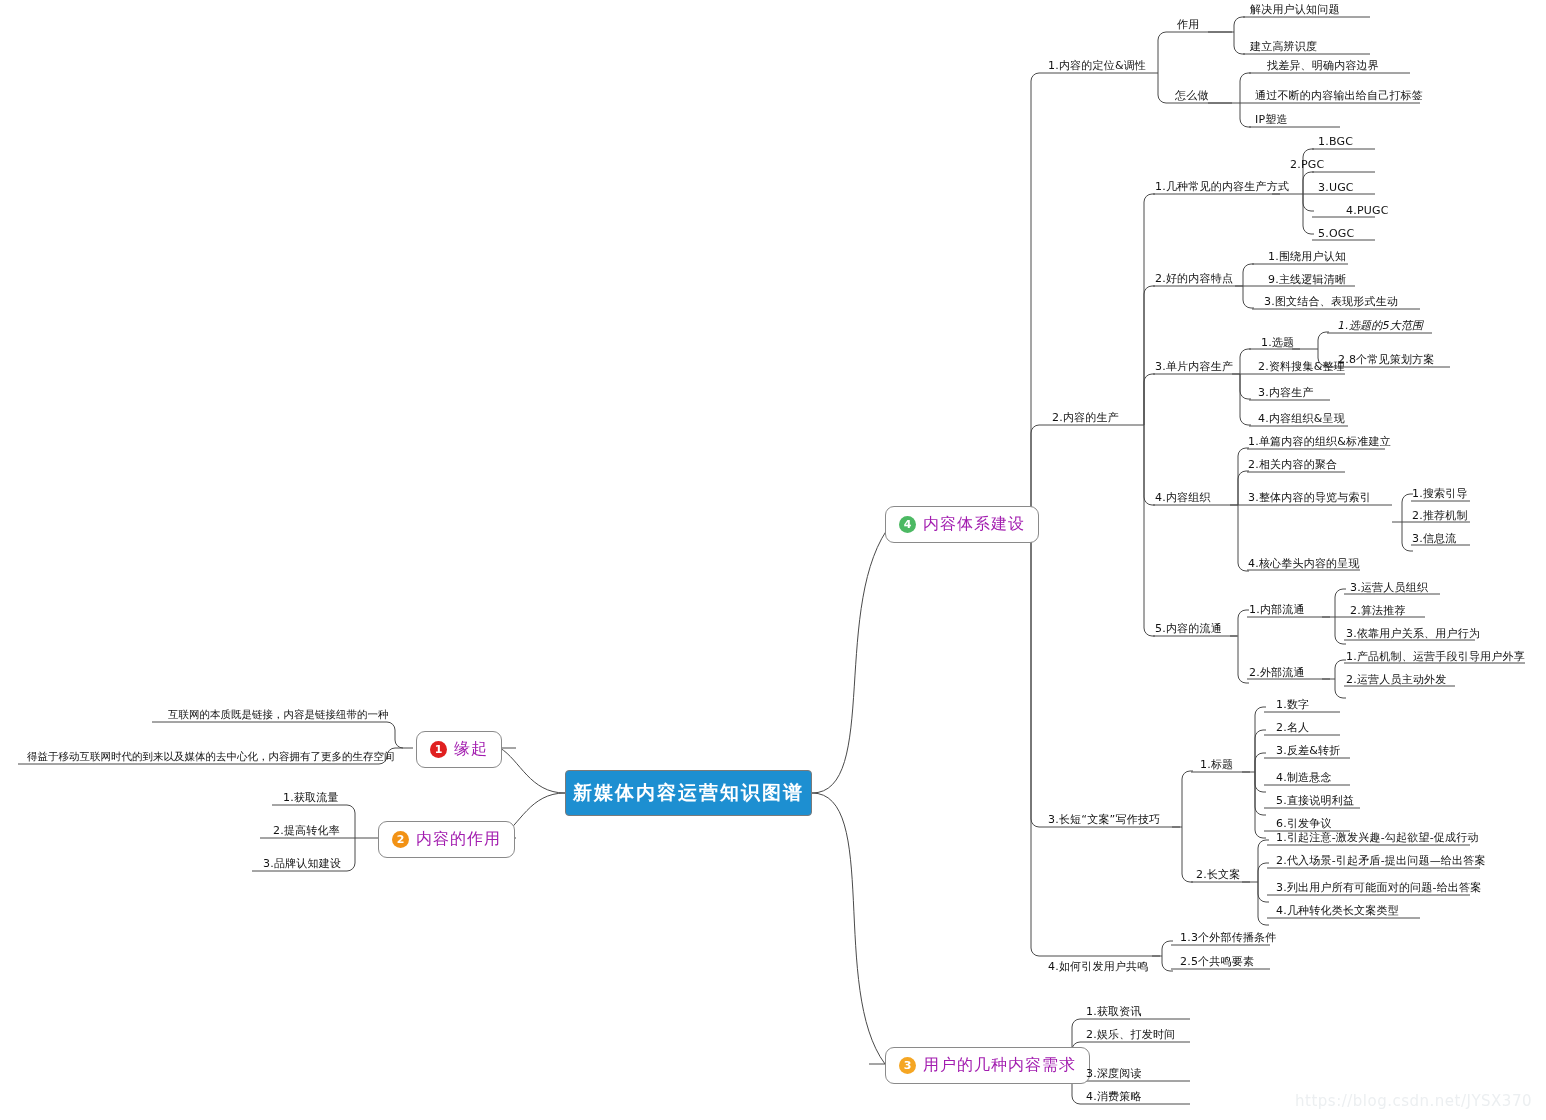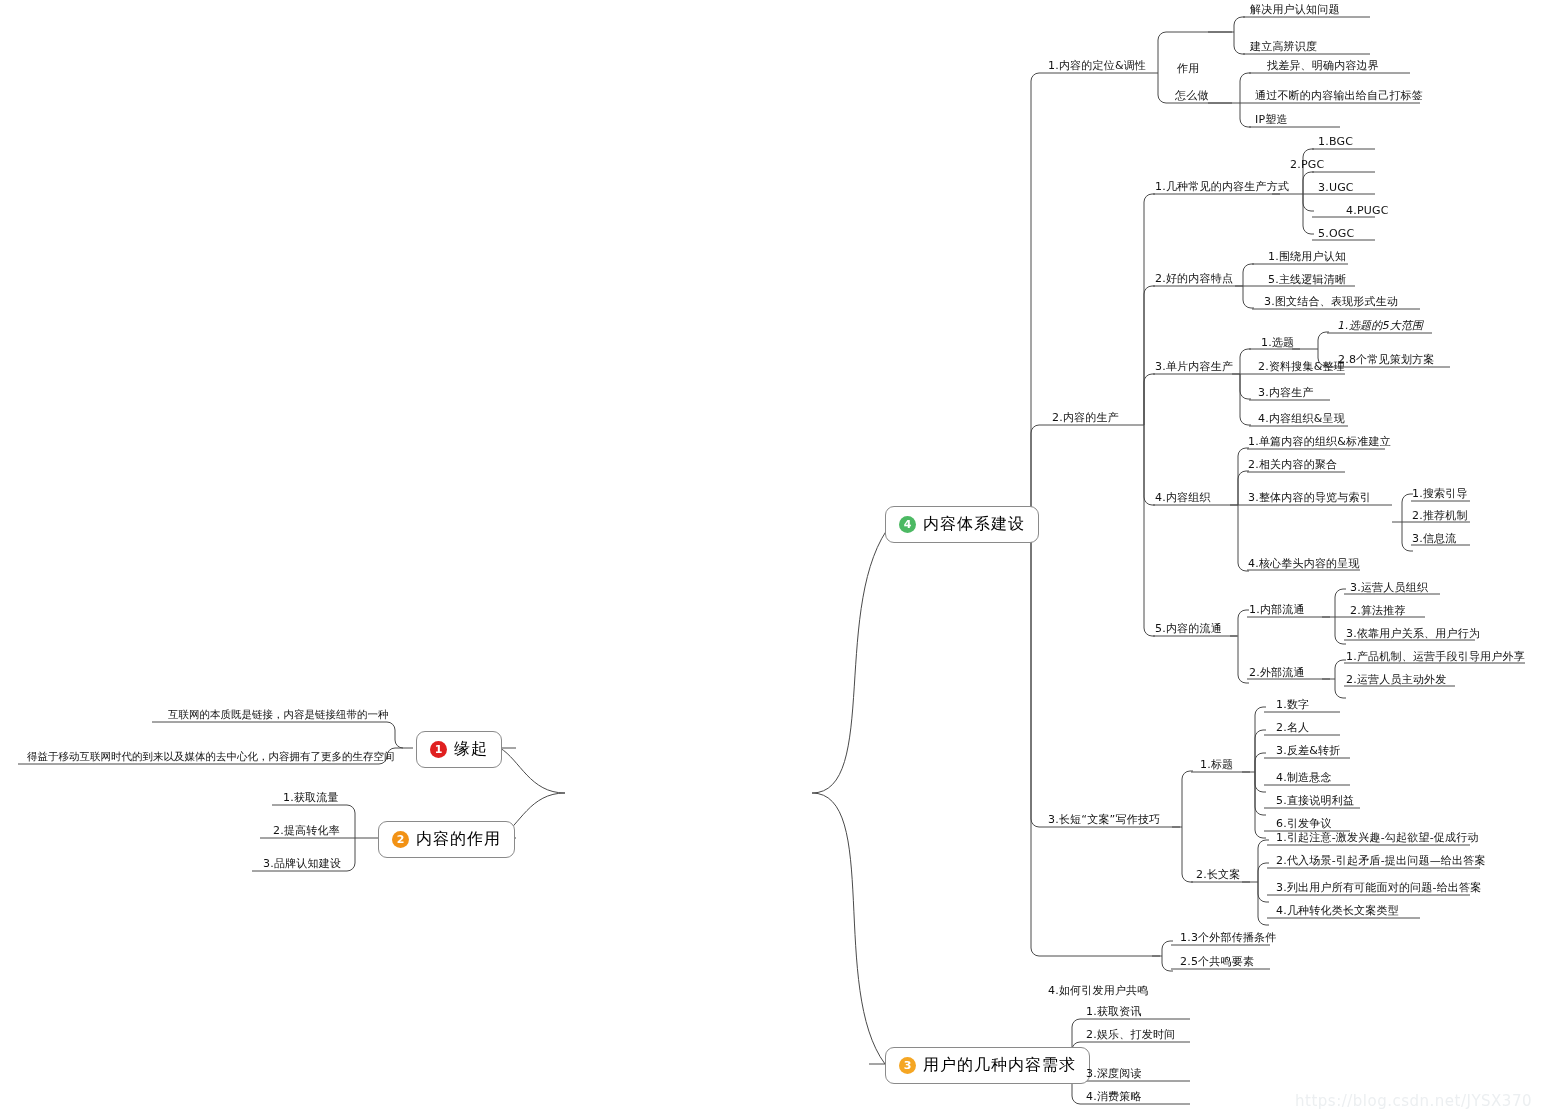--- a/index.html
+++ b/index.html
@@ -10,21 +10,21 @@
   svg.links path, svg.links line{fill:none;stroke:#4a4a4a;stroke-width:1;}
 
   
   .lbl{position:absolute;font-size:11px;color:#111;white-space:nowrap;
        line-height:13px;letter-spacing:.2px;}
 
   
   .node{position:absolute;border:1px solid #8a8a8a;border-radius:9px;background:#fff;
         display:flex;align-items:center;gap:7px;padding:7px 13px;white-space:nowrap;
         box-sizing:border-box;}
-  .node .txt{font-size:16px;color:#000000;letter-spacing:1px;}
+  .node .txt{font-size:16px;color:#a21caf;letter-spacing:1px;}
   .badge{width:17px;height:17px;border-radius:50%;display:inline-flex;
          align-items:center;justify-content:center;color:#fff;font-size:11px;
          font-weight:bold;flex:none;line-height:1;}
   .badge.red{background:#e02020;}
   .badge.orange{background:#f29215;}
   .badge.yellow{background:#f5a623;}
   .badge.green{background:#4cb963;}
 
   
   #central{position:absolute;background:#1d8fd1;border:1px solid #7a7a7a;border-radius:4px;
@@ -221,20 +221,21 @@
     <path d="M1258,882 v35 a8,8 0 0 0 8,8 h3"></path>
     <line x1="1267" y1="918" x2="1420" y2="918"></line>
 
     <line x1="1152" y1="956" x2="1162" y2="956"></line>
     <path d="M1162,956 v-7 a8,8 0 0 1 8,-8 h3"></path>
     <line x1="1171" y1="945" x2="1270" y2="945"></line>
     <path d="M1162,956 v7 a8,8 0 0 0 8,8 h3"></path>
     <line x1="1171" y1="969" x2="1270" y2="969"></line>
   </svg>
 
+  <div id="central" style="left: 565px; top: 770px; width: 247px; height: 46px; background: rgb(29, 143, 209);">新媒体内容运营知识图谱</div>
 
   <div class="node" style="left:416px;top:731px;">
     <span class="badge red" style="background: rgb(224, 32, 32);">1</span>
     <span class="txt">缘起</span>
   </div>
 
   <div class="node" style="left:378px;top:821px;">
     <span class="badge orange" style="background: rgb(242, 146, 21);">2</span>
     <span class="txt">内容的作用</span>
   </div>
@@ -257,23 +258,23 @@
   <div class="lbl" style="left:263px;top:857px;">3.品牌认知建设</div>
 
   <div class="lbl" style="left:1086px;top:1005px;">1.获取资讯</div>
   <div class="lbl" style="left:1086px;top:1028px;">2.娱乐、打发时间</div>
   <div class="lbl" style="left:1086px;top:1067px;">3.深度阅读</div>
   <div class="lbl" style="left:1086px;top:1090px;">4.消费策略</div>
 
   <div class="lbl" style="left:1048px;top:59px;">1.内容的定位&amp;调性</div>
   <div class="lbl" style="left:1052px;top:411px;">2.内容的生产</div>
   <div class="lbl" style="left:1048px;top:813px;">3.长短“文案”写作技巧</div>
-  <div class="lbl" style="left:1048px;top:984px;text-align:right;">4.如何引发用户共鸣</div>
-
-  <div class="lbl" style="left:1177px;top:18px;margin-top:44px;">作用</div>
+  <div class="lbl" style="left:1048px;top:960px;text-align:right;">4.如何引发用户共鸣</div>
+
+  <div class="lbl" style="left:1177px;top:18px;">作用</div>
   <div class="lbl" style="left:1175px;top:89px;">怎么做</div>
 
   <div class="lbl" style="left:1250px;top:3px;">解决用户认知问题</div>
   <div class="lbl" style="left:1250px;top:40px;">建立高辨识度</div>
   <div class="lbl" style="left:1255px;top:59px;margin-left:12px;">找差异、明确内容边界</div>
   <div class="lbl" style="left:1255px;top:89px;">通过不断的内容输出给自己打标签</div>
   <div class="lbl" style="left:1255px;top:113px;">IP塑造</div>
 
   <div class="lbl" style="left:1155px;top:180px;">1.几种常见的内容生产方式</div>
   <div class="lbl" style="left:1155px;top:272px;">2.好的内容特点</div>
@@ -281,21 +282,21 @@
   <div class="lbl" style="left:1155px;top:491px;">4.内容组织</div>
   <div class="lbl" style="left:1155px;top:622px;">5.内容的流通</div>
 
   <div class="lbl" style="left:1318px;top:135px;">1.BGC</div>
   <div class="lbl" style="left:1290px;top:158px;">2.PGC</div>
   <div class="lbl" style="left:1318px;top:181px;">3.UGC</div>
   <div class="lbl" style="left:1318px;top:204px;margin-left:28px;">4.PUGC</div>
   <div class="lbl" style="left:1318px;top:227px;">5.OGC</div>
 
   <div class="lbl" style="left:1268px;top:250px;">1.围绕用户认知</div>
-  <div class="lbl" style="left:1268px;top:273px;">5.主线逻辑清晰</div>
+  <div class="lbl" style="left:1268px;top:273px;">9.主线逻辑清晰</div>
   <div class="lbl" style="left:1264px;top:295px;">3.图文结合、表现形式生动</div>
 
   <div class="lbl" style="left:1261px;top:336px;">1.选题</div>
   <div class="lbl" style="left:1258px;top:360px;">2.资料搜集&amp;整理</div>
   <div class="lbl" style="left:1258px;top:386px;">3.内容生产</div>
   <div class="lbl" style="left:1258px;top:412px;">4.内容组织&amp;呈现</div>
   <div class="lbl" style="left:1338px;top:319px;font-style:italic;">1.选题的5大范围</div>
   <div class="lbl" style="left:1338px;top:353px;">2.8个常见策划方案</div>
 
   <div class="lbl" style="left:1248px;top:435px;">1.单篇内容的组织&amp;标准建立</div>

